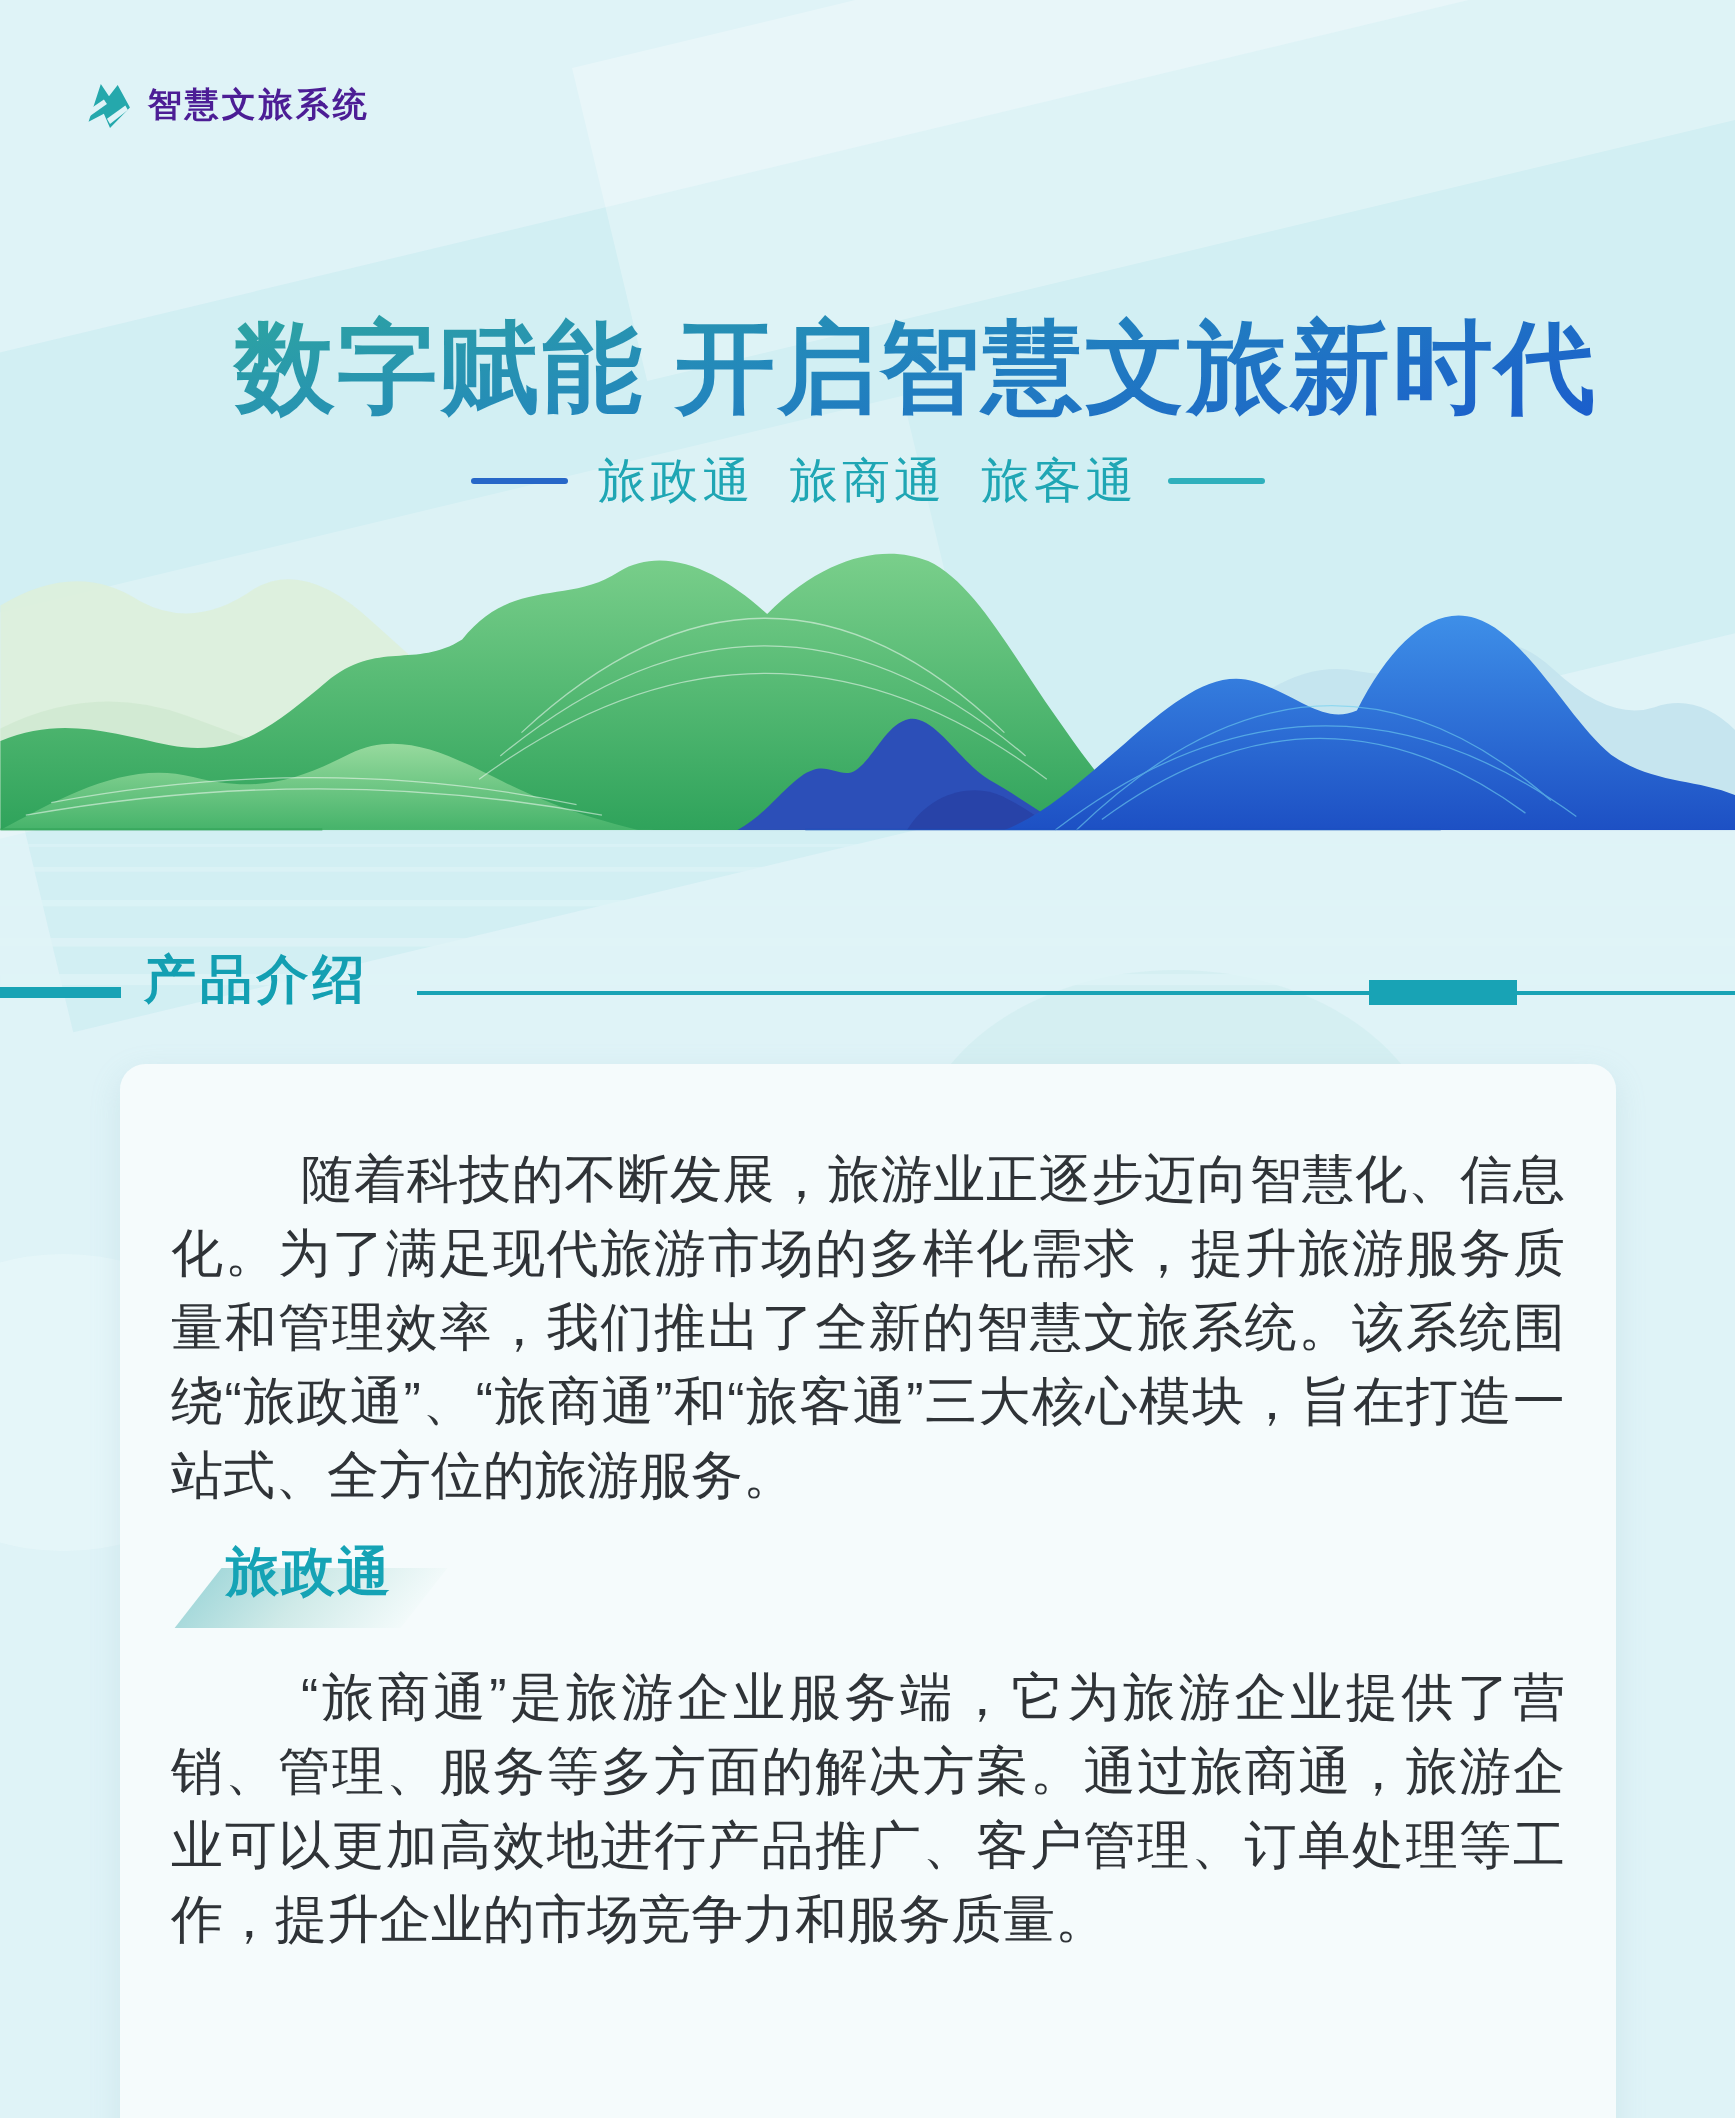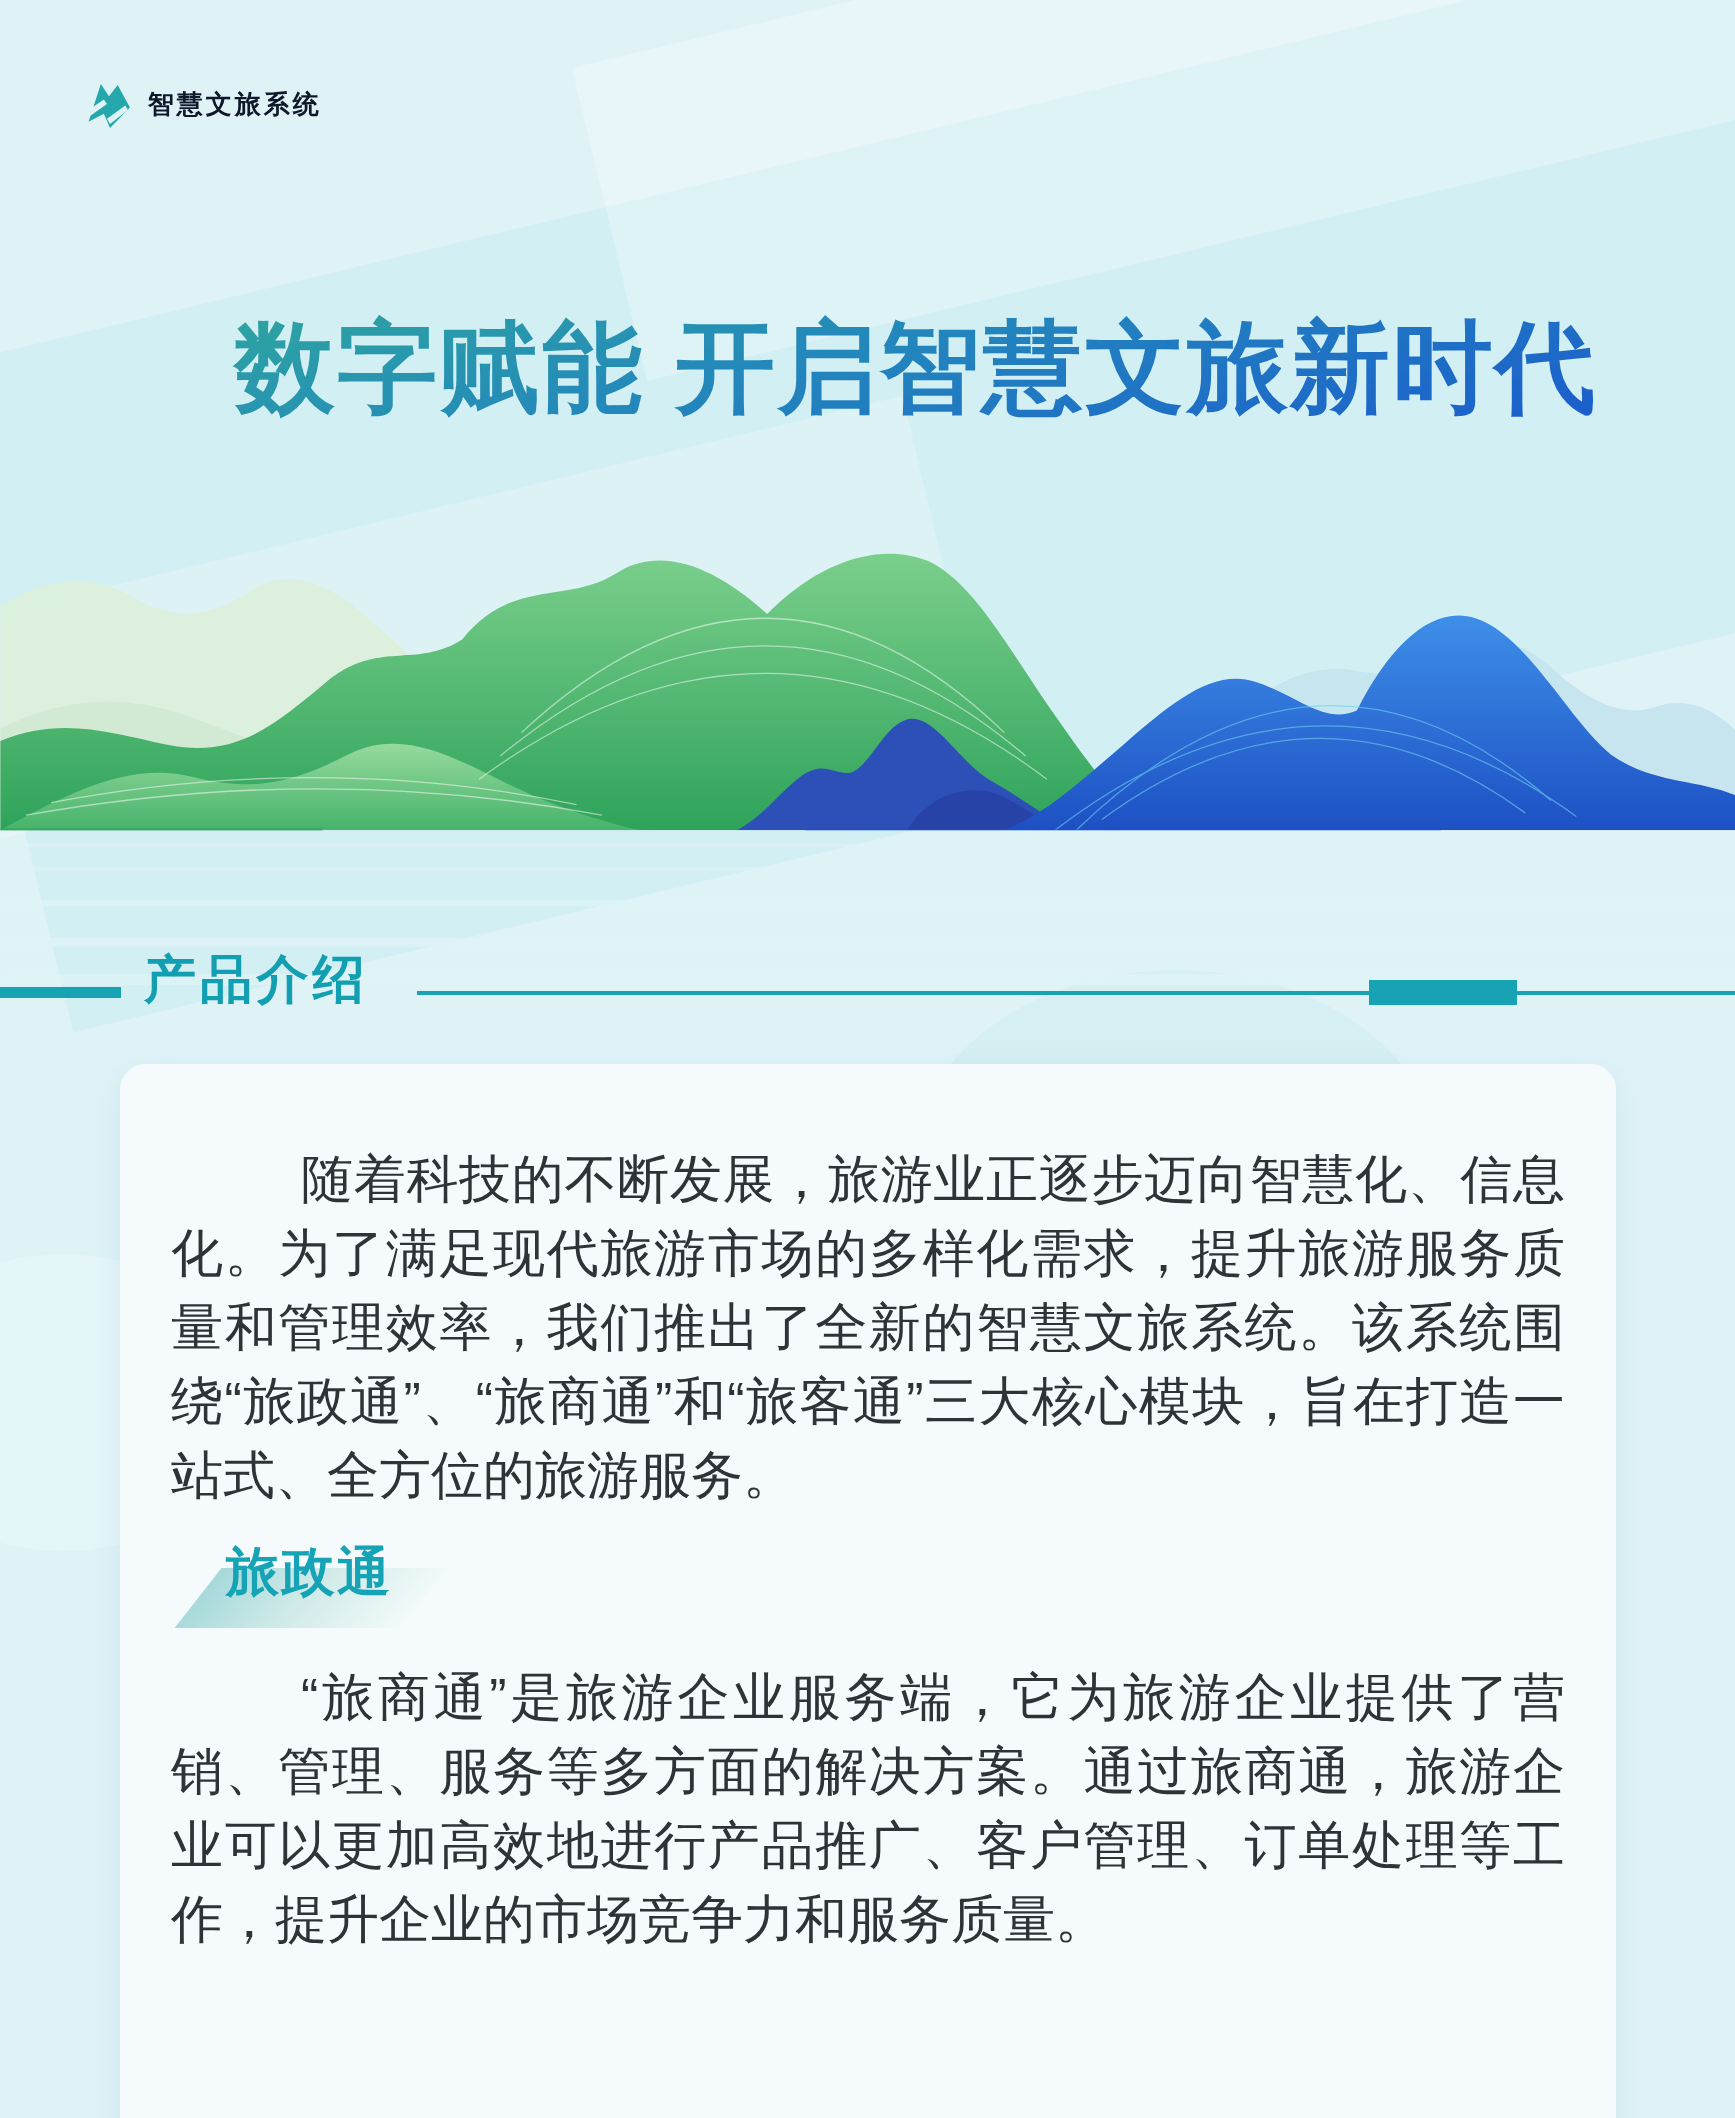--- a/index.html
+++ b/index.html
@@ -14,21 +14,21 @@
          transform:rotate(-13.5deg);transform-origin:top left;}
   .band3{left:-169px;top:653px;width:1102px;height:220px;background:#ffffff;opacity:.22;
          transform:rotate(-13.5deg);transform-origin:top left;}
   .blob{position:absolute;pointer-events:none;border-radius:50% 50% 0 0 / 100% 100% 0 0;}
   .blob-mid-right{left:911px;top:970px;width:530px;height:199px;background:#D2EEF0;opacity:.75;}
   .blob-left-mid{left:-127px;top:1254px;width:381px;height:297px;background:#E9F8FA;opacity:.6;border-radius:50%;}
 
   
   .logo{position:absolute;left:83px;top:81px;display:flex;align-items:center;gap:12.7px;}
   .logo svg{width:52px;height:47px;display:block;}
-  .logo-text{font-size:26px;font-weight:bold;color:#0f172a;letter-spacing:3px;}
+  .logo-text{font-size:34px;font-weight:bold;color:#4c1d95;letter-spacing:3px;}
 
   
   .hero-title{position:absolute;left:0;top:235px;width:1736px;text-align:center;
     font-size:100px;font-weight:bold;letter-spacing:2.5px;
     background:linear-gradient(165deg,#2FA89E 8%,#2387BC 45%,#1B5ECC 88%);
     -webkit-background-clip:text;background-clip:text;color:transparent;padding-left:48px;}
   .hero-sub{position:absolute;left:0;top:449px;width:1736px;display:flex;align-items:center;justify-content:center;gap:30px;}
   .hero-sub .dash{width:97px;height:6.8px;border-radius:3.4px;}
   .dash-left{background:#2767C8;}
   .dash-right{background:#2FB0BC;}
@@ -74,20 +74,25 @@
       </g>
       <g fill="#DFF3F7">
         <polygon points="2,62 40,36 46,45 8,72"></polygon>
         <polygon points="46,74 82,48 87,57 52,84"></polygon>
       </g>
     </svg>
     <span class="logo-text">智慧文旅系统</span>
   </div>
 
   <h1 class="hero-title">数字赋能 开启智慧文旅新时代</h1>
+  <div class="hero-sub">
+    <span class="dash dash-left"></span>
+    <span class="hero-sub-text">旅政通  旅商通  旅客通</span>
+    <span class="dash dash-right"></span>
+  </div>
 
   <svg class="mountains" viewBox="0 0 4096 1100">
     <defs>
       <linearGradient id="gGreen" x1="0" y1="0" x2="0" y2="1">
         <stop offset="0" stop-color="#7ACF8B"></stop>
           <stop offset="1" stop-color="#2FA35B"></stop>
       </linearGradient>
       <linearGradient id="gGreen2" x1="0" y1="0" x2="0" y2="1">
         <stop offset="0" stop-color="#9BDCA0"></stop>
           <stop offset="1" stop-color="#47B46B"></stop>

